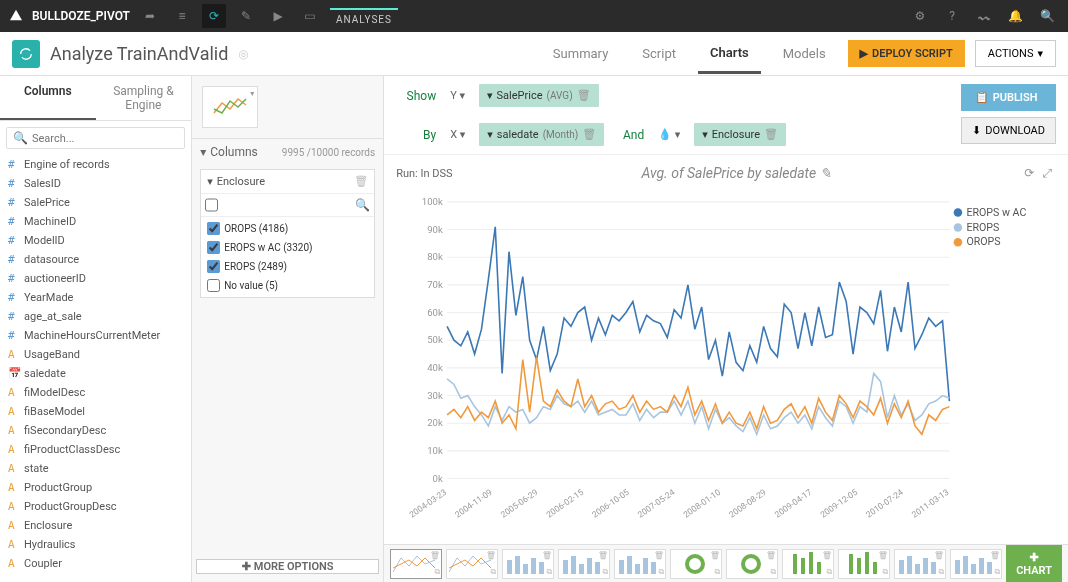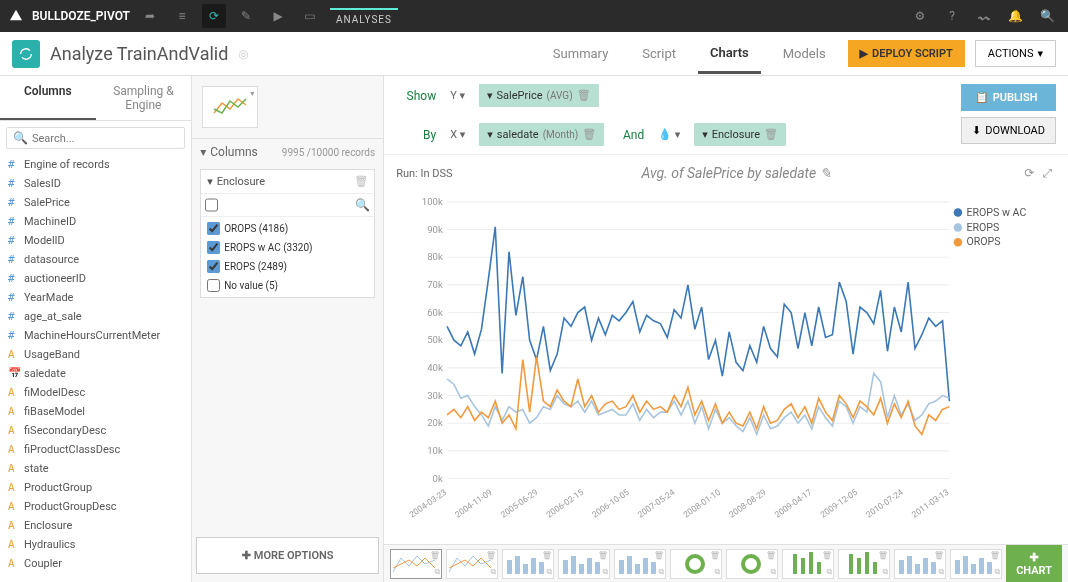--- a/index.html
+++ b/index.html
@@ -40,21 +40,21 @@
 .filters-hdr{padding:6px 8px;font-size:12px;color:#666;display:flex;align-items:center;gap:4px;border-top:1px solid #e0e0e0}
 .filters-hdr .count{margin-left:auto;font-size:10px;color:#999}
 .filter-box{margin:4px 8px;border:1px solid #ddd;background:#fff}
 .filter-title{padding:5px 6px;font-size:11px;color:#555;display:flex;align-items:center;gap:4px;border-bottom:1px solid #eee}
 .filter-search{padding:4px;display:flex;border-bottom:1px solid #eee}
 .filter-search input{flex:1;border:none;outline:none;font-size:10px}
 .filter-opts{padding:2px 0}
 .filter-opt{padding:3px 6px;font-size:10px;display:flex;align-items:center;gap:4px}
 .filter-opt input{accent-color:#5b9bd5}
 .tooltip-hdr{padding:8px;font-size:12px;color:#666;border-top:1px solid #e0e0e0}
-.more-opts{margin:auto 4px 8px;border:1px solid #ccc;background:#fff;padding:11px;text-align:center;font-size:11px;font-weight:600;color:#666;cursor:pointer}
+.more-opts{margin:auto 4px 8px;border:1px solid #ccc;background:#fff;padding:0;text-align:center;font-size:11px;font-weight:600;color:#666;cursor:pointer}
 .rightcol{flex:1;display:flex;flex-direction:column;background:#fff}
 .rc-top{padding:8px 12px;display:flex;align-items:center;gap:10px}
 .rc-top .label{font-size:12px;color:#15803d;width:40px;text-align:right}
 .axis{font-size:11px;color:#666;padding:4px}
 .pill{background:#b8e0d2;padding:5px 8px;font-size:11px;color:#333;display:flex;align-items:center;gap:4px;border-radius:1px}
 .pill .sub{color:#777;font-size:10px}
 .pill .del{margin-left:auto;color:#999;cursor:pointer}
 .rc-buttons{margin-left:auto;display:flex;flex-direction:column;gap:6px}
 .btn-pub{background:#6bb5d8;color:#fff;border:none;padding:7px 14px;font-size:11px;font-weight:600;cursor:pointer;display:flex;align-items:center;gap:4px}
 .btn-dl{background:#f0f0f0;border:1px solid #ccc;padding:6px 10px;font-size:11px;cursor:pointer;display:flex;align-items:center;gap:4px}

